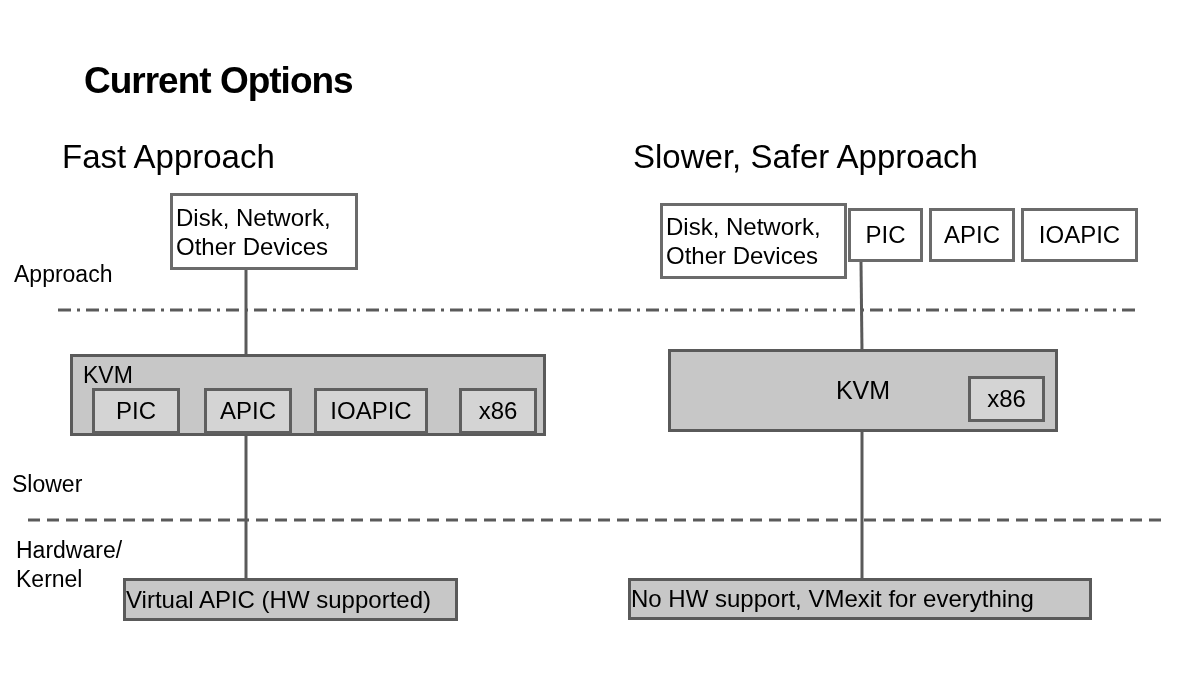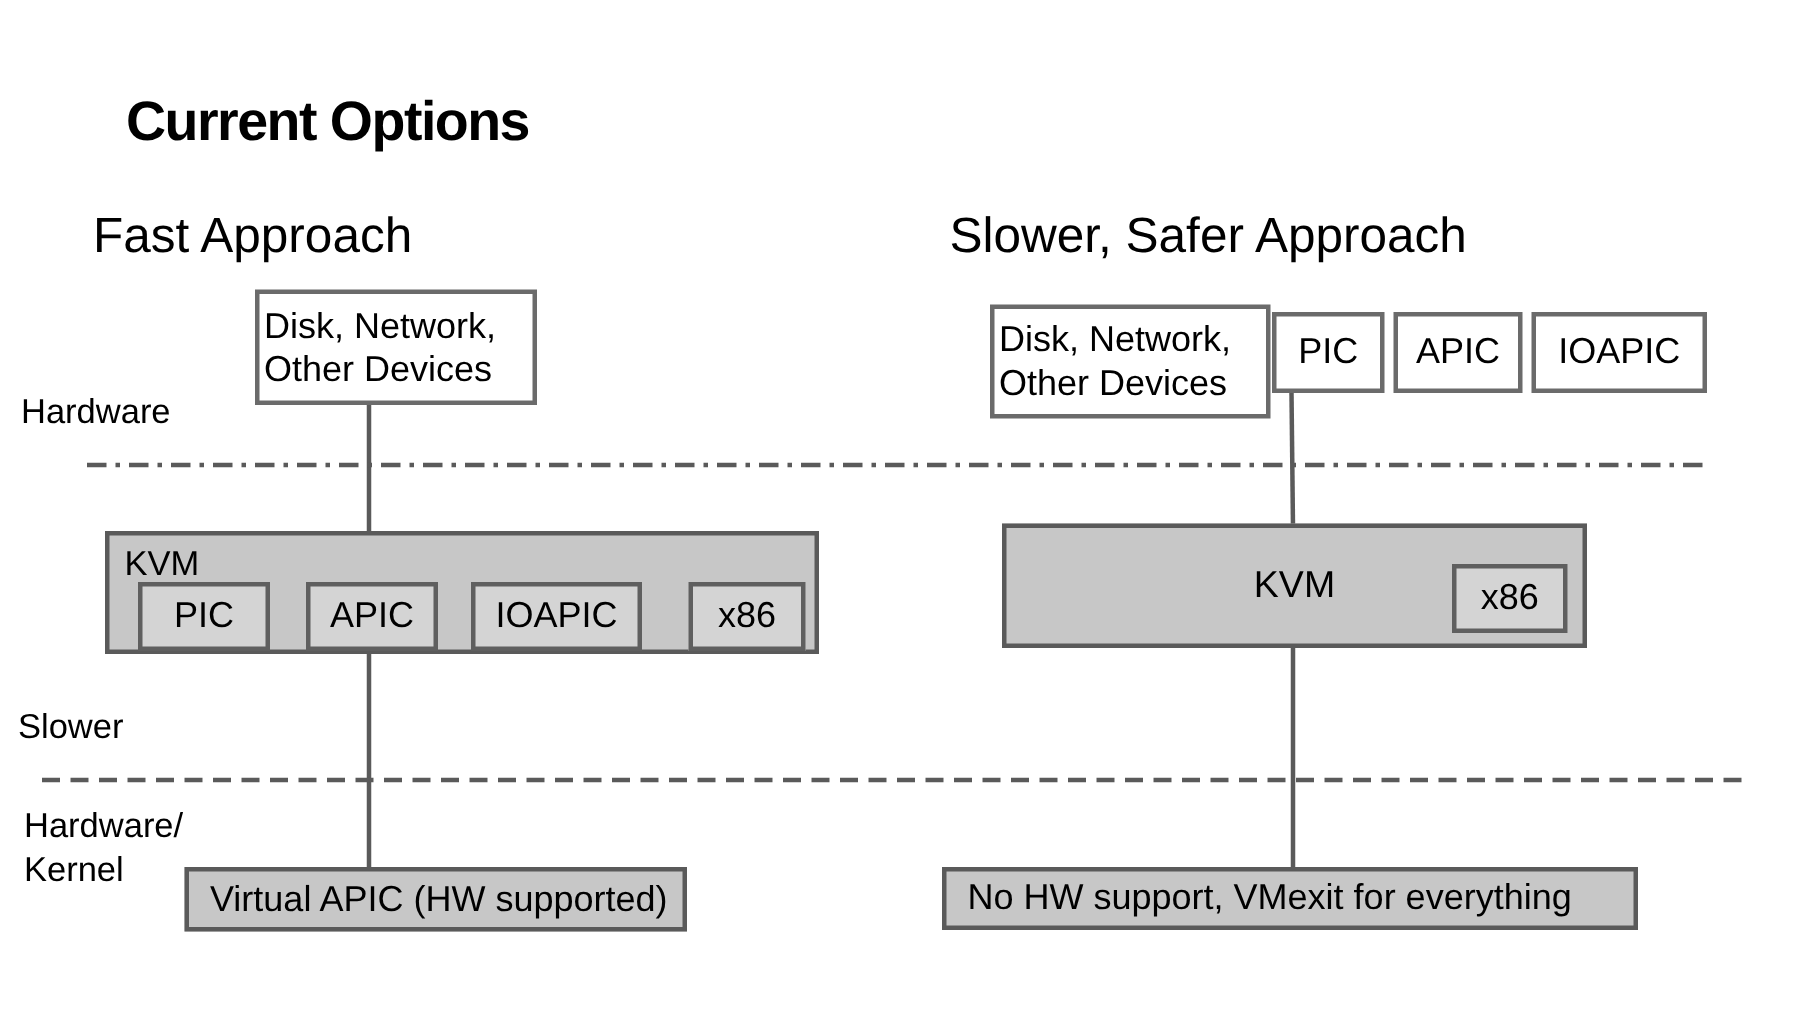--- a/index.html
+++ b/index.html
@@ -97,21 +97,20 @@
   .in-apic   { left: 131px; top: 31px; width: 88px;  height: 46px; }
   .in-ioapic { left: 241px; top: 31px; width: 114px; height: 46px; }
   .in-x86    { left: 386px; top: 31px; width: 78px;  height: 46px; }
   .in-x86-slow { left: 297px; top: 24px; width: 77px; height: 46px; }
 
   .bottombox {
     background: #c7c7c7;
     border: 3px solid #5a5a5a;
     display: flex;
     align-items: center;
-    padding-left: 14px;
     font-size: 24px;
   }
   .bottom-fast { left: 123px; top: 578px; width: 335px; height: 43px; }
   .bottom-slow { left: 628px; top: 578px; width: 464px; height: 42px; text-align: center; }
 
   svg.lines { position: absolute; left: 0; top: 0; width: 1200px; height: 675px; }
 </style>
 </head>
 <body>
 
@@ -123,21 +122,21 @@
     <line x1="861" y1="262" x2="862" y2="352" stroke="#5a5a5a" stroke-width="3"></line>
     <line x1="862" y1="430" x2="862" y2="580" stroke="#5a5a5a" stroke-width="3"></line>
     <line x1="58" y1="310" x2="1140" y2="310" stroke="#5a5a5a" stroke-width="3" stroke-dasharray="13 6 3 6"></line>
     <line x1="28" y1="520" x2="1162" y2="520" stroke="#5a5a5a" stroke-width="3" stroke-dasharray="12 7"></line>
   </svg>
 
   <div class="abs title">Current Options</div>
   <div class="abs heading fast">Fast Approach</div>
   <div class="abs heading slow">Slower, Safer Approach</div>
 
-  <div class="abs layer-label lbl-userspace">Hardware</div>
+  <div class="abs layer-label lbl-userspace">Approach</div>
   <div class="abs layer-label lbl-kernel">Slower</div>
   <div class="abs layer-label lbl-hwguest">Hardware/
 Kernel</div>
 
   <div class="abs whitebox devices devices-fast">
     <span>Disk, Network,</span>
     <span>Other Devices</span>
   </div>
 
   <div class="abs kvmbox kvm-fast">

